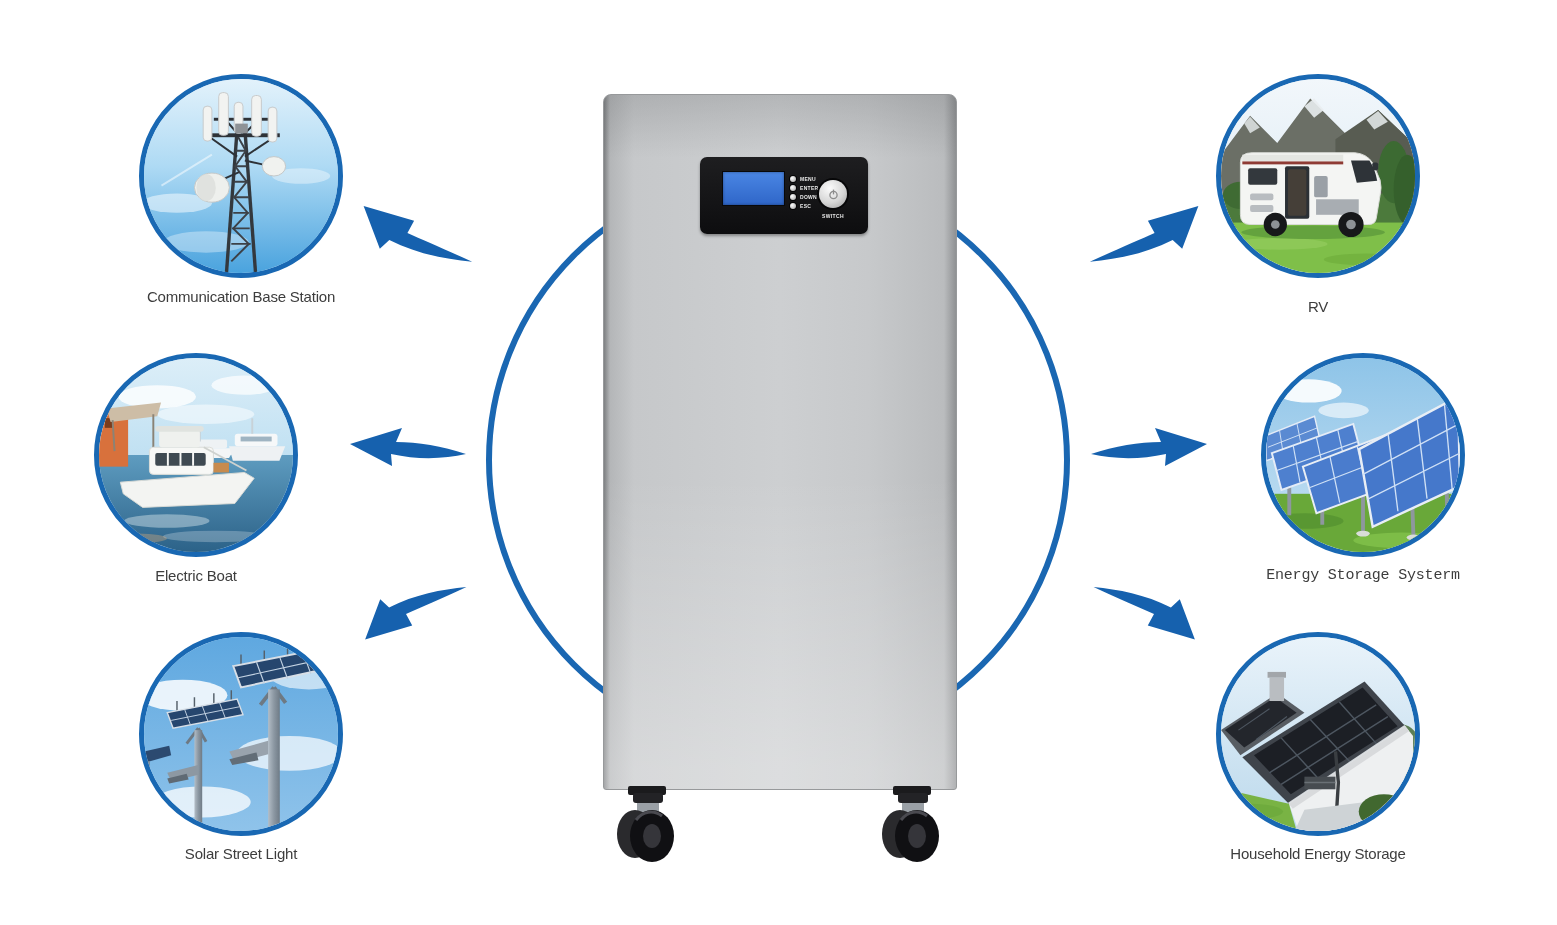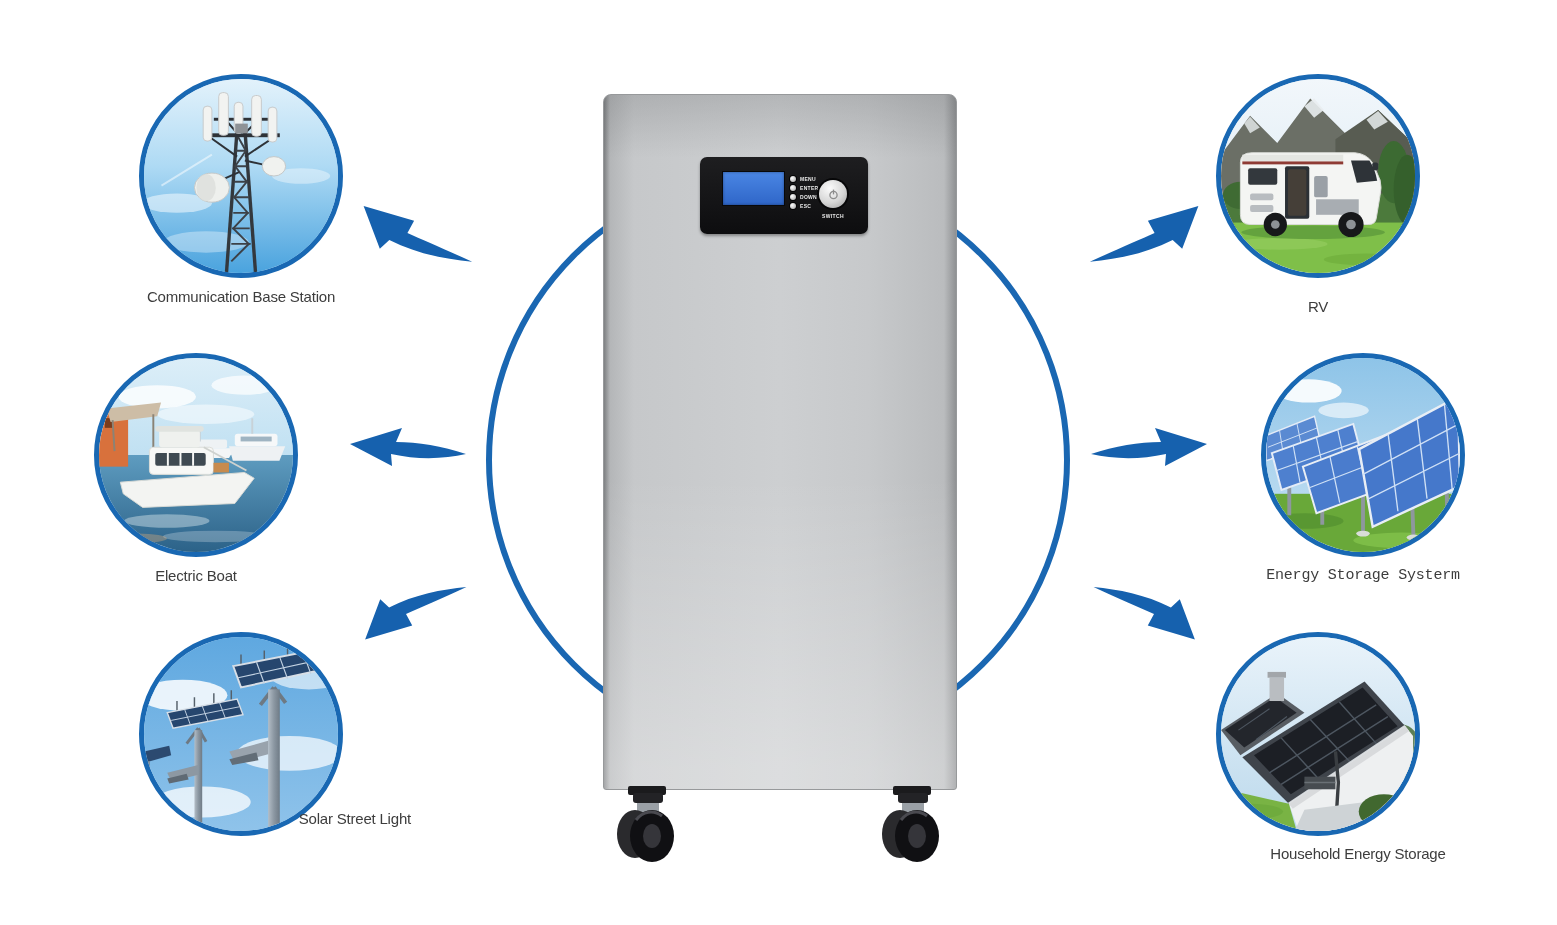--- a/index.html
+++ b/index.html
@@ -67,24 +67,24 @@
     position:absolute; z-index:3; width:204px; height:204px; border-radius:50%;
     border:5px solid #1968B3; box-sizing:border-box; overflow:hidden; background:#cfe6f5;
   }
   .circle svg { display:block; width:100%; height:100%; }
   .app-label {
     position:absolute; z-index:3; width:340px; text-align:center;
     font-size:15px; color:#3D3D3D; letter-spacing:-0.2px;
   }
   .c-base   { left:139px;  top:74px;  }  .l-base   { left:71px;   top:288px; }
   .c-boat   { left:94px;   top:353px; }  .l-boat   { left:26px;   top:567px;text-align:center; }
-  .c-street { left:139px;  top:632px; }  .l-street { left:71px;   top:810px;text-align:right; }
+  .c-street { left:139px;  top:632px; }  .l-street { left:71px;   top:845px; }
   .c-rv     { left:1216px; top:74px;  }  .l-rv     { left:1148px; top:288px;margin-top:10px; }
   .c-ess    { left:1261px; top:353px; }  .l-ess    { left:1193px; top:567px;font-family:Liberation Mono, monospace; }
-  .c-house  { left:1216px; top:632px; }  .l-house  { left:1188px; top:845px; }
+  .c-house  { left:1216px; top:632px; }  .l-house  { left:1148px; top:845px; }
 </style>
 </head>
 <body>
 
 <div class="stage">
 
   <svg class="ring-svg" width="1557" height="925" aria-hidden="true">
     <circle cx="778" cy="460" r="289" fill="none" stroke="#1A67B2" stroke-width="6"></circle>
   </svg>
 

